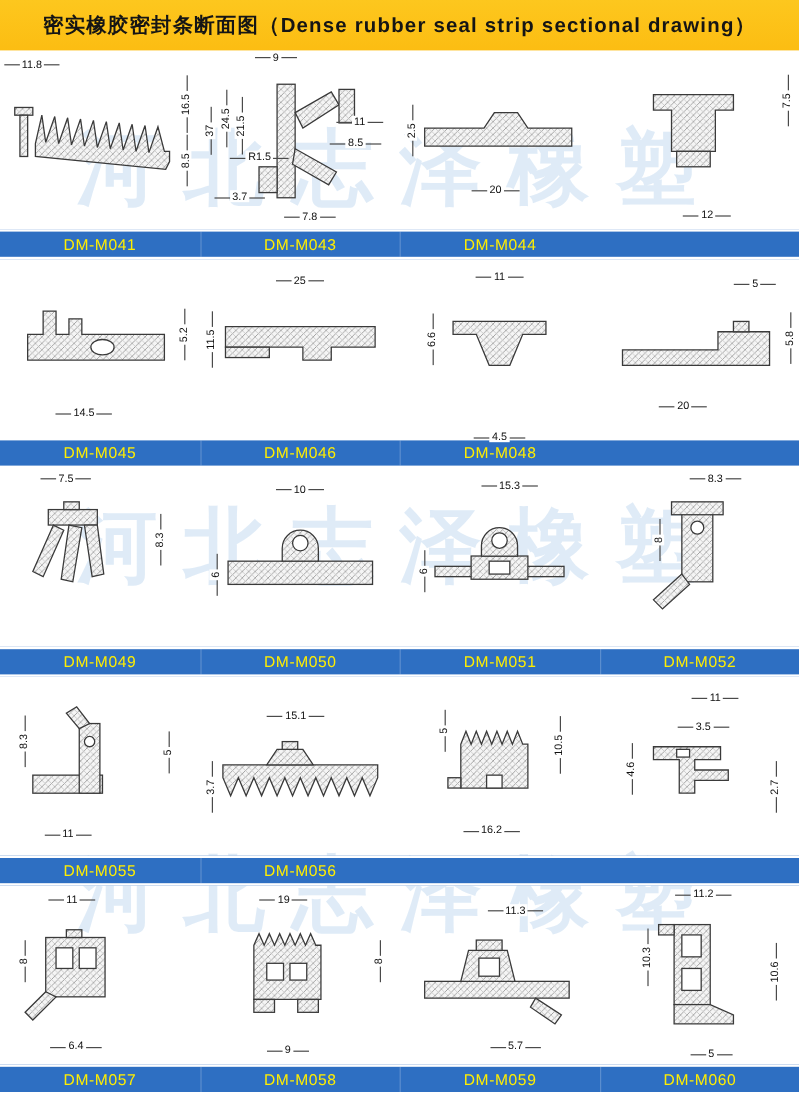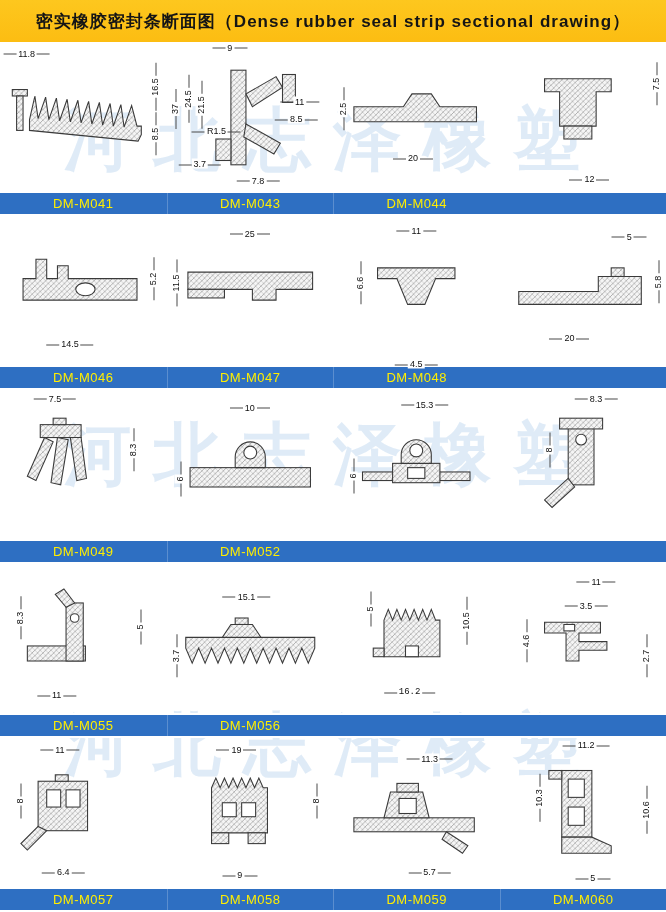--- a/index.html
+++ b/index.html
@@ -175,22 +175,22 @@
                   <path d="M10 50 H84 V36 H124 V62 H10 Z"></path>
                   <rect x="96" y="28" width="12" height="8"></rect>
                 </g>
               </svg></div>
             <span class="dim" style="left: 78%; top: 14%;"><b>5</b></span>
             <span class="dim" style="left: 42%; top: 82%;"><b>20</b></span>
             <span class="dim rot" style="left: 95%; top: 44%;"><b>5.8</b></span>
           </div>
         </div>
         <div class="labelbar">
+          <div class="label">DM-M045</div>
           <div class="label">DM-M046</div>
-          <div class="label">DM-M047</div>
           <div class="label">DM-M048</div>
         </div>
       </div>
       <div class="row">
         <div class="cells">
           <div class="cell">
             <div class="drawing"><svg viewBox="0 0 140 100" preserveAspectRatio="xMidYMid meet">
                 <g fill="url(#hatch)" stroke="#3a3a3a" stroke-width="1">
                   <rect x="30" y="12" width="38" height="12"></rect>
                   <rect x="42" y="6" width="12" height="6"></rect>
@@ -234,20 +234,22 @@
                   <path d="M56 62 L34 82 L41 89 L62 70 Z"></path>
                   <circle cx="68" cy="26" r="5" fill="#fff"></circle>
                 </g>
               </svg></div>
             <span class="dim" style="left: 58%; top: 6%;"><b>8.3</b></span>
             <span class="dim rot" style="left: 30%; top: 40%;"><b>8</b></span>
           </div>
         </div>
         <div class="labelbar">
           <div class="label">DM-M049</div>
+          <div class="label">DM-M050</div>
+          <div class="label">DM-M051</div>
           <div class="label">DM-M052</div>
         </div>
       </div>
       <div class="row">
         <div class="cells">
           <div class="cell">
             <div class="drawing"><svg viewBox="0 0 140 100" preserveAspectRatio="xMidYMid meet">
                 <g fill="url(#hatch)" stroke="#3a3a3a" stroke-width="1">
                   <rect x="18" y="56" width="54" height="14"></rect>
                   <rect x="54" y="16" width="16" height="54"></rect>
@@ -272,21 +274,21 @@
           </div>
           <div class="cell">
             <div class="drawing"><svg viewBox="0 0 140 100" preserveAspectRatio="xMidYMid meet">
                 <g fill="url(#hatch)" stroke="#3a3a3a" stroke-width="1">
                   <path d="M40 32 L44 22 L48 32 L52 22 L56 32 L60 22 L64 32 L68 22 L72 32 L76 22 L80 32 L84 22 L88 32 H92 V66 H40 Z"></path>
                   <rect x="30" y="58" width="10" height="8"></rect>
                   <rect x="60" y="56" width="12" height="10" fill="#fff"></rect>
                 </g>
               </svg></div>
             <span class="dim rot" style="left: 22%; top: 30%;"><b>5</b></span>
-            <span class="dim" style="left: 46%; top: 86%; font-family: Liberation Mono, monospace;"><b>16.2</b></span>
+            <span class="dim" style="left: 46%; top: 86%;"><b>16.2</b></span>
             <span class="dim rot" style="left: 80%; top: 38%;"><b>10.5</b></span>
           </div>
           <div class="cell">
             <div class="drawing"><svg viewBox="0 0 140 100" preserveAspectRatio="xMidYMid meet">
                 <g fill="url(#hatch)" stroke="#3a3a3a" stroke-width="1">
                   <path d="M34 34 H86 V44 H66 V52 H92 V60 H66 V70 H54 V44 H34 Z"></path>
                   <rect x="52" y="36" width="10" height="6" fill="#fff"></rect>
                 </g>
               </svg></div>
             <span class="dim" style="left: 58%; top: 12%;"><b>11</b></span>

